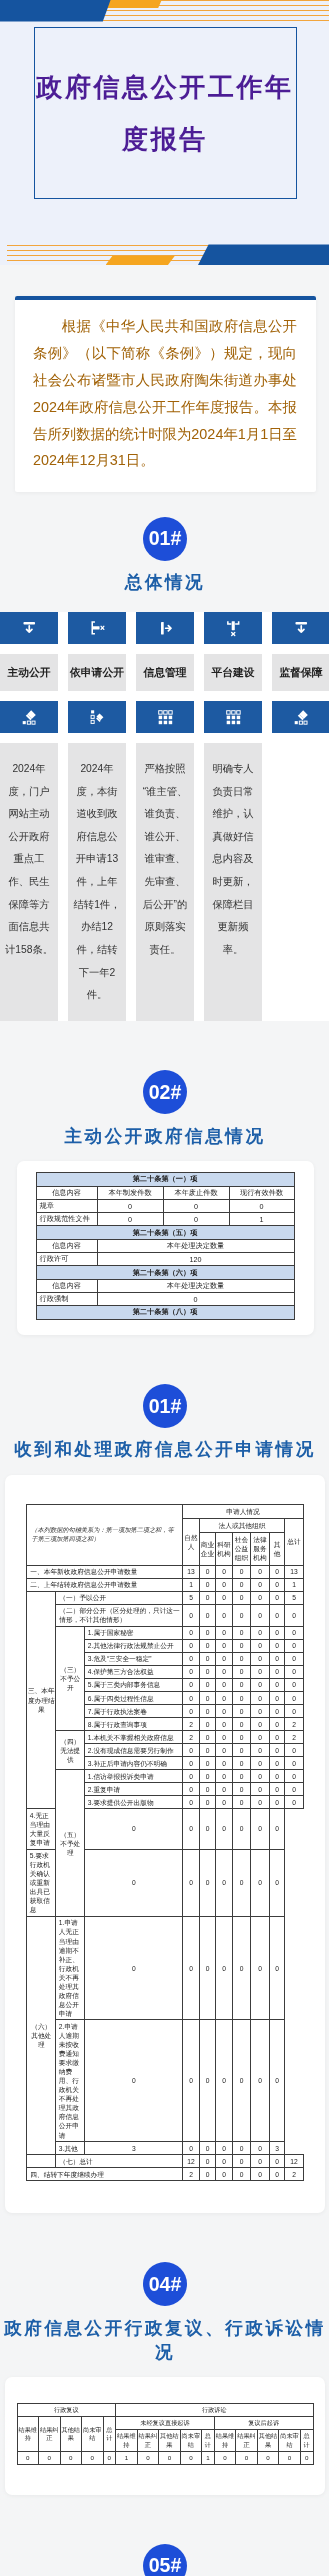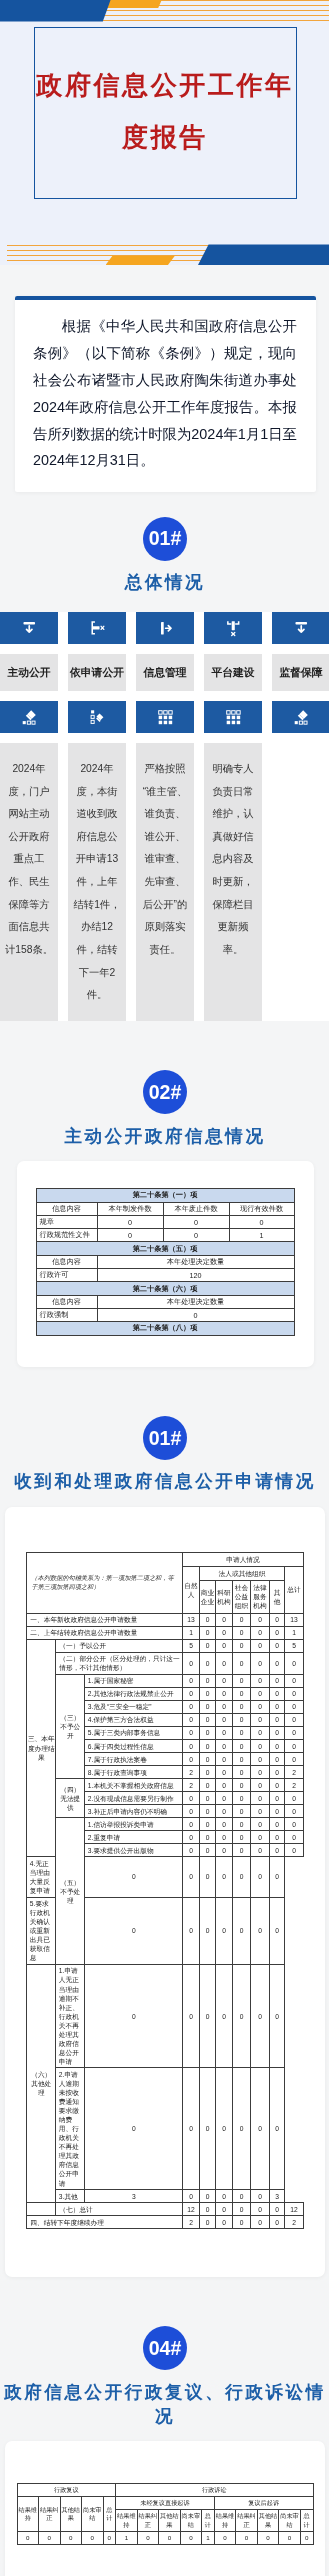--- a/index.html
+++ b/index.html
@@ -14,54 +14,54 @@
   .hero{position:relative;height:265px;background:#edf1fa;overflow:hidden;}
   .decor-top{position:absolute;top:0;left:0;width:100%;height:21.6px;}
   .decor-top .stripes{position:absolute;left:30%;top:0;width:70%;height:21.6px;
     background:repeating-linear-gradient(to bottom,#f2a53c 0 1px,transparent 1px 4.9px);}
   .decor-top .orange{position:absolute;left:31%;top:0;width:18%;height:8.2px;background:#f5a51f;
     clip-path:polygon(6% 0,100% 0,94% 100%,0 100%);}
   .decor-top .blue{position:absolute;left:0;top:0;width:33.5%;height:21.6px;background:#15549f;
     clip-path:polygon(0 0,100% 0,93% 100%,0 100%);}
   .title-box{width:261px;height:170px;margin:27px auto 0;border:1.5px solid #15549f;
     display:flex;align-items:center;justify-content:center;}
-  .title-box h1{margin:0;text-align:center;color:#b91c1c;font-size:26px;line-height:2.0;
-    letter-spacing:2.6px;font-weight:800;font-family:Liberation Mono, monospace;}
+  .title-box h1{margin:0;text-align:center;color:#4c1d95;font-size:26px;line-height:2.0;
+    letter-spacing:2.6px;font-weight:800;}
   .decor-bottom{position:absolute;bottom:0;left:0;width:100%;height:20.6px;}
   .decor-bottom .stripes{position:absolute;left:2%;top:1px;width:62%;height:19.6px;
     background:repeating-linear-gradient(to bottom,#f2a53c 0 1px,transparent 1px 4.9px);}
   .decor-bottom .orange{position:absolute;left:32%;bottom:0;width:21%;height:9.3px;background:#f5a51f;
     clip-path:polygon(10% 0,100% 0,90% 100%,0 100%);}
   .decor-bottom .blue{position:absolute;right:0;bottom:0;width:40%;height:20.6px;background:#15549f;
     clip-path:polygon(8% 0,100% 0,100% 100%,0 100%);}
 
   main{padding-top:31px;}
   .card{background:#fff;border-radius:7.2px;box-shadow:0 1px 4.1px rgba(0,0,0,.05);}
   .intro-card{width:301px;margin:0 auto;border-radius:2.1px;overflow:hidden;}
   .intro-card .blue-bar{height:4.1px;background:#15549f;}
   .intro-card p{margin:0;padding:13.4px 18.5px 17.5px;font-size:14.4px;line-height:1.86;
-    text-indent:2em;text-align:justify;color:#0f172a;}
+    text-indent:2em;text-align:justify;color:#a16207;}
 
   .circle{width:44px;height:44px;border-radius:50%;background:#1d4ed8;color:#fff;
     display:flex;align-items:center;justify-content:center;font-size:19.6px;font-weight:800;margin:0 auto;}
   .section-title{margin:9.3px 0 0;text-align:center;color:#1d5fa8;font-size:17.5px;
     font-weight:800;letter-spacing:2.6px;}
 
   .sec1{margin-top:25px;}
   .grid5{margin-top:18.5px;background:#fff;display:grid;grid-template-columns:repeat(5,1fr);gap:10px;}
   .grid5 .ic{background:#1d5aa2;height:32px;display:flex;align-items:center;justify-content:center;}
   .grid5 .ic svg{width:18.5px;height:18.5px;}
   .grid5 .lb{background:#e4e4e5;height:37px;display:flex;align-items:center;justify-content:center;
     font-size:10.8px;font-weight:600;color:#222;}
   .grid5 .tx{background:#e4e4e5;padding:14.4px 4.6px;font-size:10.3px;line-height:2.2;
     text-align:center;color:#333;min-height:206px;}
 
   .sec{margin-top:49px;}
   .sec-card{width:297px;margin:13.4px auto 0;}
-  .doc-table{border-collapse:collapse;margin:16px auto;background:#fff;color:#222;}
+  .doc-table{border-collapse:collapse;margin:0 auto;background:#fff;color:#222;}
   .doc-table td{border:0.5px solid #3c3c3c;text-align:center;padding:1px 2.1px;}
   .t2-wrap{padding:11.3px 0 15.5px;}
   .t2 td{font-size:7.2px;height:10.3px;}
   .t2 .band{background:#c9d9ee;font-weight:600;}
   .t2 .lbl{text-align:left;padding-left:3.1px;}
   .t3-wrap{padding:29px 11.3px 32px;}
   .t3 td{font-size:6.7px;padding:1.5px 1.5px;line-height:1.35;}
   .t3 .note{font-size:6.2px;font-style:italic;text-align:left;color:#333;padding:2.1px 4.1px;}
   .t3 .hd{padding:2.1px 1px;}
   .t3 .rowlbl{text-align:left;padding-left:3.1px;}

